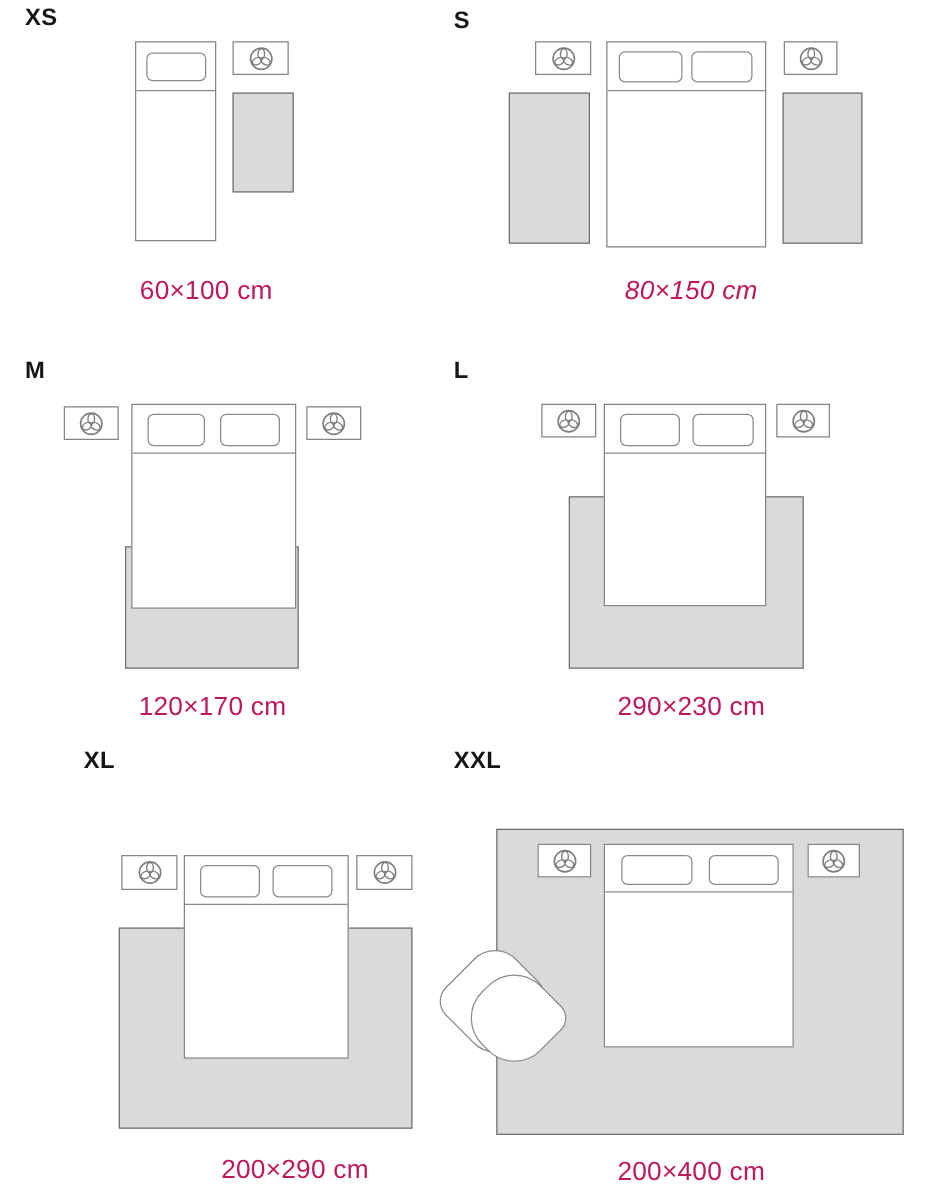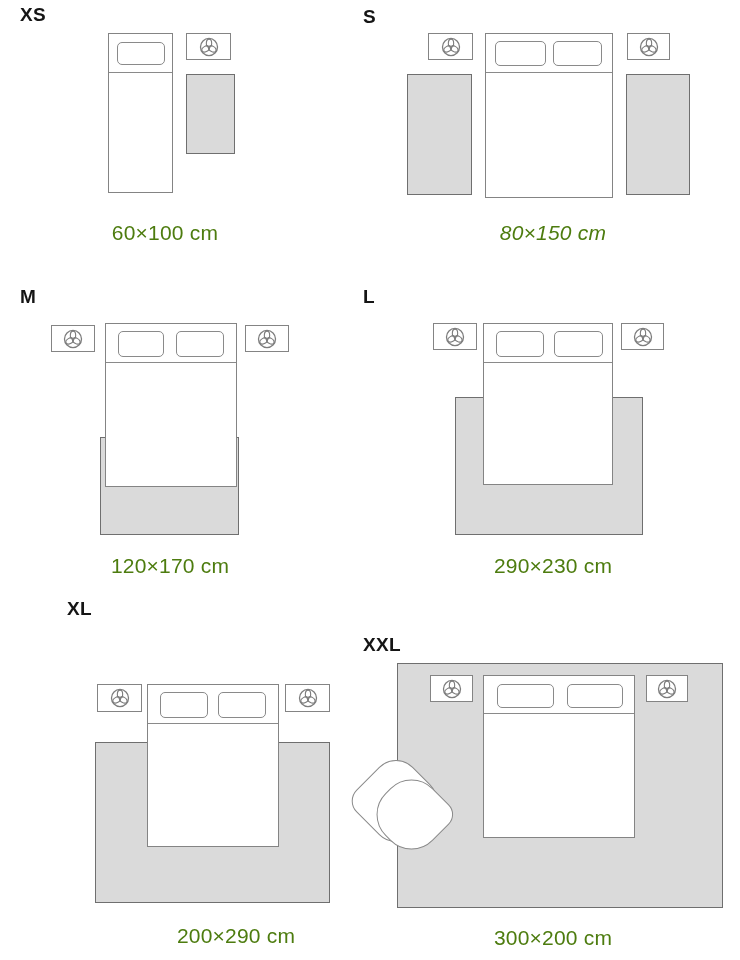--- a/index.html
+++ b/index.html
@@ -13,21 +13,21 @@
   #p-m  {left:0;   top:280px;width:370px;height:312px;}
   #p-l  {left:360px;top:280px;width:380px;height:312px;}
   #p-xl {left:0;   top:592px;width:370px;height:368px;margin-left:47px;}
   #p-xxl{left:360px;top:592px;width:380px;height:368px;}
 
   .size-tag{
     position:absolute;margin:0;font-size:19px;font-weight:bold;
     color:#151515;letter-spacing:.3px;
   }
   .dim-label{
-    position:absolute;font-size:21px;color:#4d7c0f;text-align:center;
+    position:absolute;font-size:21px;color:#be185d;text-align:center;
     letter-spacing:.2px;
   }
   .rug{
     position:absolute;background:#dadada;border:1.5px solid #6f6f6f;
     box-sizing:border-box;
   }
   .bed{
     position:absolute;background:#ffffff;border:1.4px solid #848484;
     box-sizing:border-box;
   }
@@ -105,21 +105,21 @@
   #p-xl .rug{left:48px;top:150px;width:235px;height:161px;}
   #p-xl .nightstand.ns-left {left:50px; top:92px;width:45px;height:28px;}
   #p-xl .nightstand.ns-right{left:238px;top:92px;width:45px;height:28px;}
   #p-xl .bed{left:100px;top:92px;width:132px;height:163px;}
   #p-xl .headboard{height:39px;}
   #p-xl .pillow.pl-1{left:12px;top:7px;width:48px;height:26px;}
   #p-xl .pillow.pl-2{left:70px;top:7px;width:48px;height:26px;}
   #p-xl .dim-label{left:16px;top:332px;width:346px;}
 
   
-  #p-xxl .size-tag{left:3px;top:6px;margin-top:36px;}
+  #p-xxl .size-tag{left:3px;top:6px;}
   #p-xxl .rug{left:37px;top:71px;width:326px;height:245px;}
   #p-xxl .nightstand.ns-left {left:70px; top:83px;width:43px;height:27px;}
   #p-xxl .nightstand.ns-right{left:286px;top:83px;width:42px;height:27px;}
   #p-xxl .bed{left:123px;top:83px;width:152px;height:163px;}
   #p-xxl .headboard{height:38px;}
   #p-xxl .pillow.pl-1{left:13px;top:8px;width:57px;height:24px;}
   #p-xxl .pillow.pl-2{left:83px;top:8px;width:56px;height:24px;}
   #p-xxl .armchair-back{left:0px; top:173px;}
   #p-xxl .armchair-seat{left:18px;top:189px;}
   #p-xxl .dim-label{left:33px;top:334px;width:320px;}
@@ -303,16 +303,16 @@
     <div class="nightstand ns-right">
       <svg class="plant-svg" viewBox="0 0 24 24" width="22" height="22">
         <circle cx="12" cy="12" r="9.3" fill="none" stroke="#7d7d7d" stroke-width="1.4"></circle>
         <g fill="none" stroke="#7d7d7d" stroke-width="1.2">
           <ellipse cx="12" cy="7.8" rx="2.9" ry="4.4"></ellipse>
           <ellipse cx="12" cy="7.8" rx="2.9" ry="4.4" transform="rotate(120 12 12)"></ellipse>
           <ellipse cx="12" cy="7.8" rx="2.9" ry="4.4" transform="rotate(240 12 12)"></ellipse>
         </g>
       </svg>
     </div>
-    <div class="dim-label">300×200 cm</div>
+    <div class="dim-label">200×400 cm</div>
   </section>
 
 </div>
 
 </body></html>

